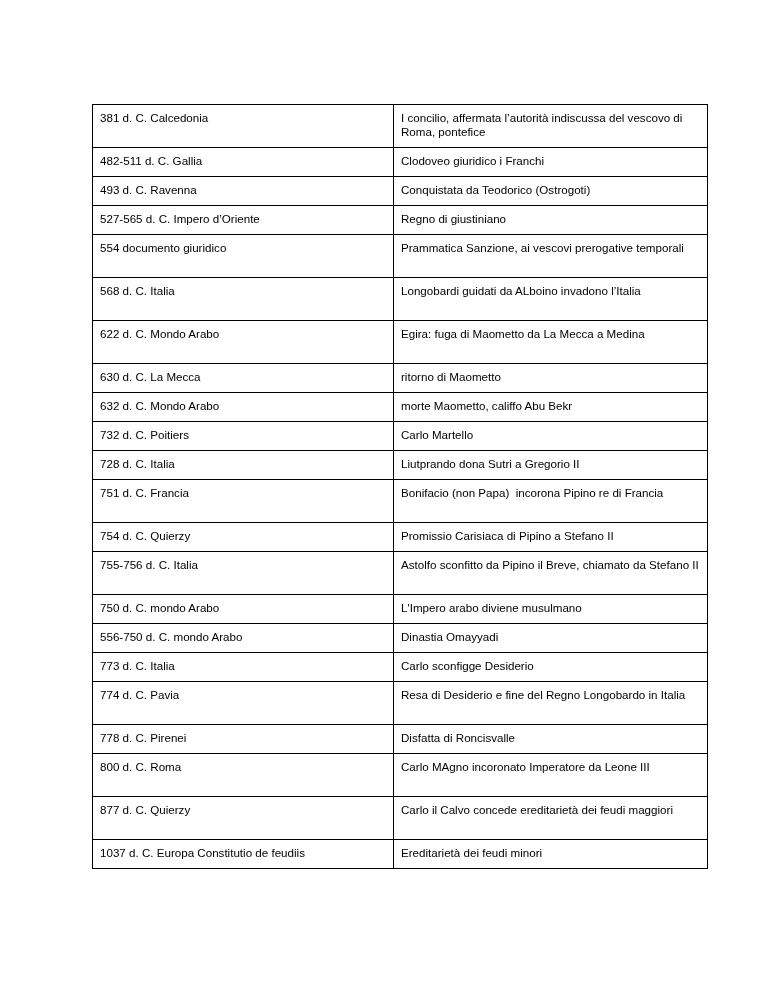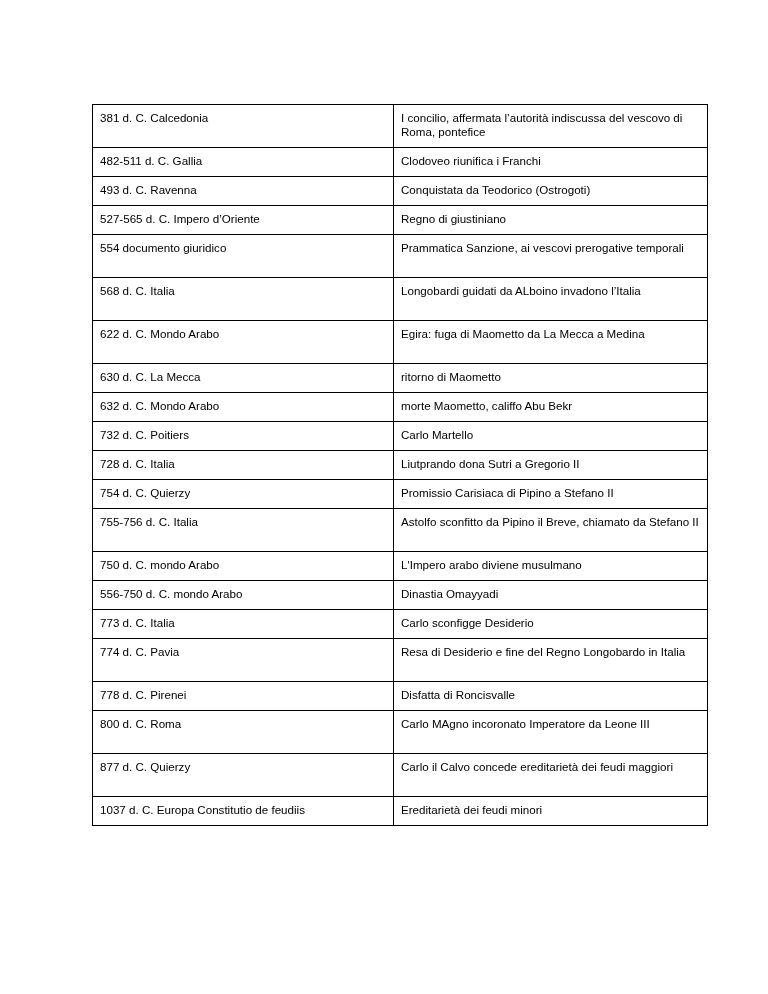--- a/index.html
+++ b/index.html
@@ -61,21 +61,21 @@
 <div class="page">
   <div class="table-wrap">
     <table class="chrono">
       <tbody>
           <tr class="r-2">
             <td class="col-event">381 d. C. Calcedonia</td>
             <td class="col-desc">I concilio, affermata l’autorità indiscussa del vescovo di Roma, pontefice</td>
           </tr>
           <tr class="r-1">
             <td class="col-event">482-511 d. C. Gallia</td>
-            <td class="col-desc">Clodoveo riunifica i Franchi</td>
+            <td class="col-desc">Clodoveo giuridico i Franchi</td>
           </tr>
           <tr class="r-1">
             <td class="col-event">493 d. C. Ravenna</td>
             <td class="col-desc">Conquistata da Teodorico (Ostrogoti)</td>
           </tr>
           <tr class="r-1">
             <td class="col-event">527-565 d. C. Impero d’Oriente</td>
             <td class="col-desc">Regno di giustiniano</td>
           </tr>
           <tr class="r-2">
@@ -98,20 +98,24 @@
             <td class="col-event">632 d. C. Mondo Arabo</td>
             <td class="col-desc">morte Maometto, califfo Abu Bekr</td>
           </tr>
           <tr class="r-1">
             <td class="col-event">732 d. C. Poitiers</td>
             <td class="col-desc">Carlo Martello</td>
           </tr>
           <tr class="r-1">
             <td class="col-event">728 d. C. Italia</td>
             <td class="col-desc">Liutprando dona Sutri a Gregorio II</td>
+          </tr>
+          <tr class="r-2">
+            <td class="col-event">751 d. C. Francia</td>
+            <td class="col-desc">Bonifacio (non Papa)  incorona Pipino re di Francia</td>
           </tr>
           <tr class="r-1">
             <td class="col-event">754 d. C. Quierzy</td>
             <td class="col-desc">Promissio Carisiaca di Pipino a Stefano II</td>
           </tr>
           <tr class="r-2">
             <td class="col-event">755-756 d. C. Italia</td>
             <td class="col-desc">Astolfo sconfitto da Pipino il Breve, chiamato da Stefano II</td>
           </tr>
           <tr class="r-1">

